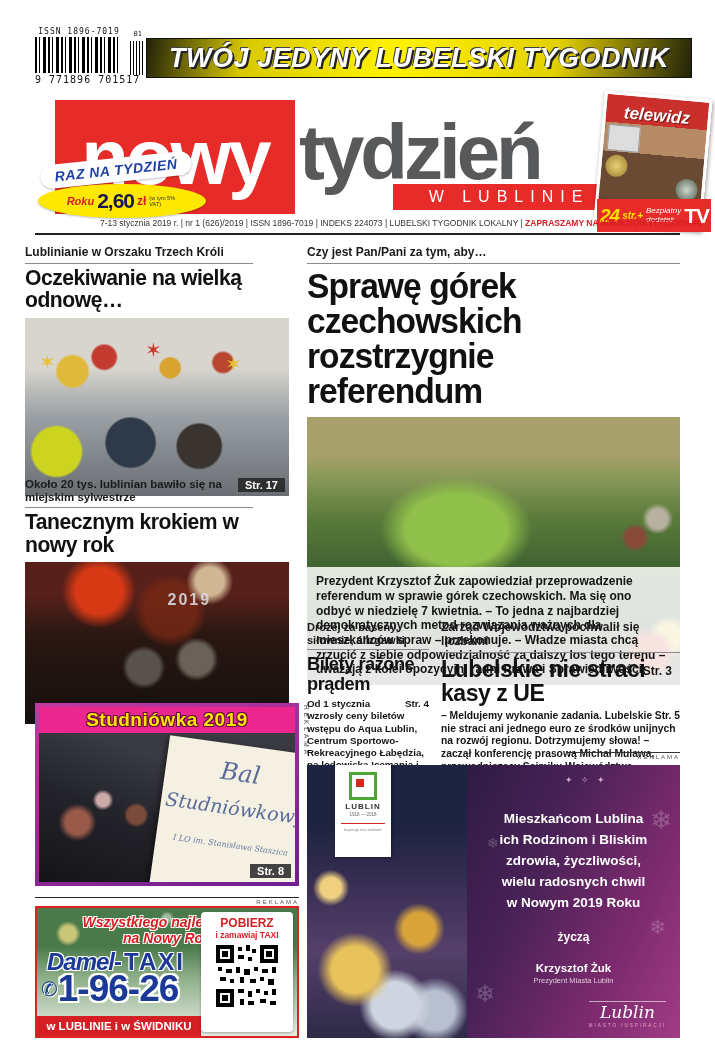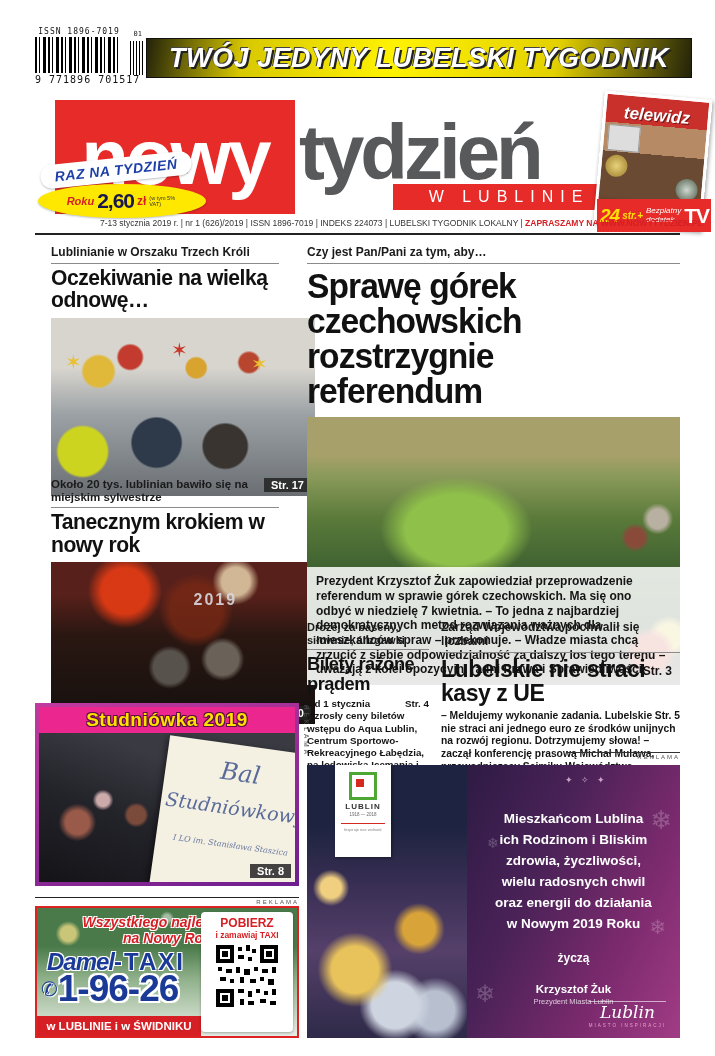--- a/index.html
+++ b/index.html
@@ -54,21 +54,21 @@
   .dateline{position:absolute;left:100px;top:218px;width:512px;font-size:8.5px;color:#333;text-align:center;white-space:nowrap;}
   .dateline .red{color:#d51f24;font-weight:bold;}
   .head-rule{position:absolute;left:35px;top:233px;width:645px;height:2px;background:#222;}
 
   
   .kicker{font-size:12px;font-weight:bold;color:#1a1a1a;padding-bottom:3px;border-bottom:1px solid #8a8a8a;line-height:1.15;}
   .kicker.small{font-size:11px;}
   .headline{font-weight:800;color:#111;letter-spacing:-.5px;line-height:1.02;transform:scaleX(.96);transform-origin:left;}
   .pageref{position:absolute;right:4px;bottom:4px;background:rgba(35,35,35,.85);color:#fff;font-weight:bold;font-size:11px;padding:1px 7px;}
 
-  .col-left{position:absolute;left:51px;width:228px;}
+  .col-left{position:absolute;left:25px;width:228px;}
   .art1{top:246px;}
   .art1 .headline{font-size:22px;margin-top:3px;}
   .photo1{position:relative;margin-top:6px;width:264px;height:178px;
     background:
       radial-gradient(circle at 18% 30%,#e0b93a 0 6%,transparent 7%),
       radial-gradient(circle at 30% 22%,#c23b2e 0 5%,transparent 6%),
       radial-gradient(circle at 55% 28%,#d8a32e 0 5%,transparent 6%),
       radial-gradient(circle at 75% 25%,#b8452e 0 4%,transparent 5%),
       radial-gradient(circle at 40% 70%,#2e3a4a 0 12%,transparent 13%),
       radial-gradient(circle at 12% 75%,#cdd420 0 9%,transparent 10%),
@@ -396,21 +396,20 @@
       <span class="sparkle">✦ ✧ ✦</span>
       <span class="flake" style="right:8px;top:40px;font-size:26px;">❄</span>
       <span class="flake" style="right:14px;top:150px;font-size:20px;">❄</span>
       <span class="flake" style="left:8px;bottom:30px;font-size:24px;">❄</span>
       <span class="flake" style="left:20px;top:70px;font-size:14px;">❄</span>
       <div class="wlines">
         <div>Mieszkańcom Lublina</div>
         <div>ich Rodzinom i Bliskim</div>
         <div>zdrowia, życzliwości,</div>
         <div>wielu radosnych chwil</div>
-        <div>oraz energii do działania</div>
         <div>w Nowym 2019 Roku</div>
       </div>
       <div class="wsignoff">życzą</div>
       <div class="wsigs">
         <div class="wsig">
           <div class="nm">Krzysztof Żuk</div>
           <div class="tt">Prezydent Miasta Lublin</div>
         </div>
       </div>
       <div class="wlogo">

